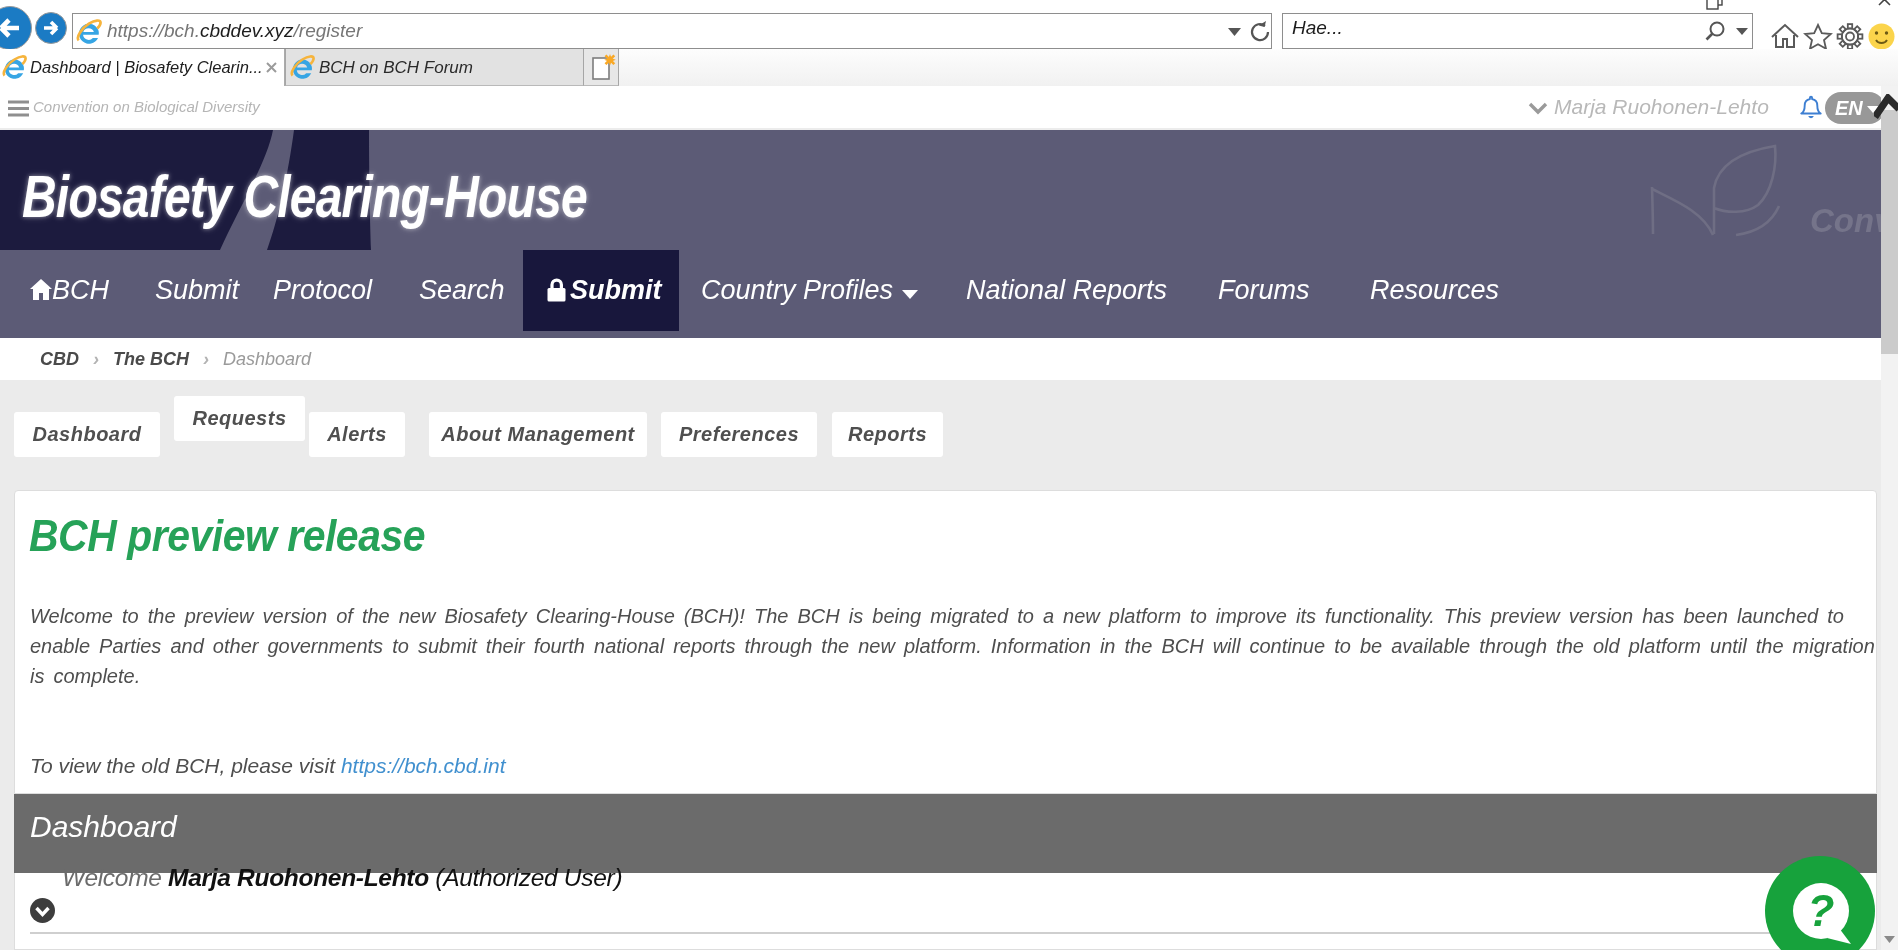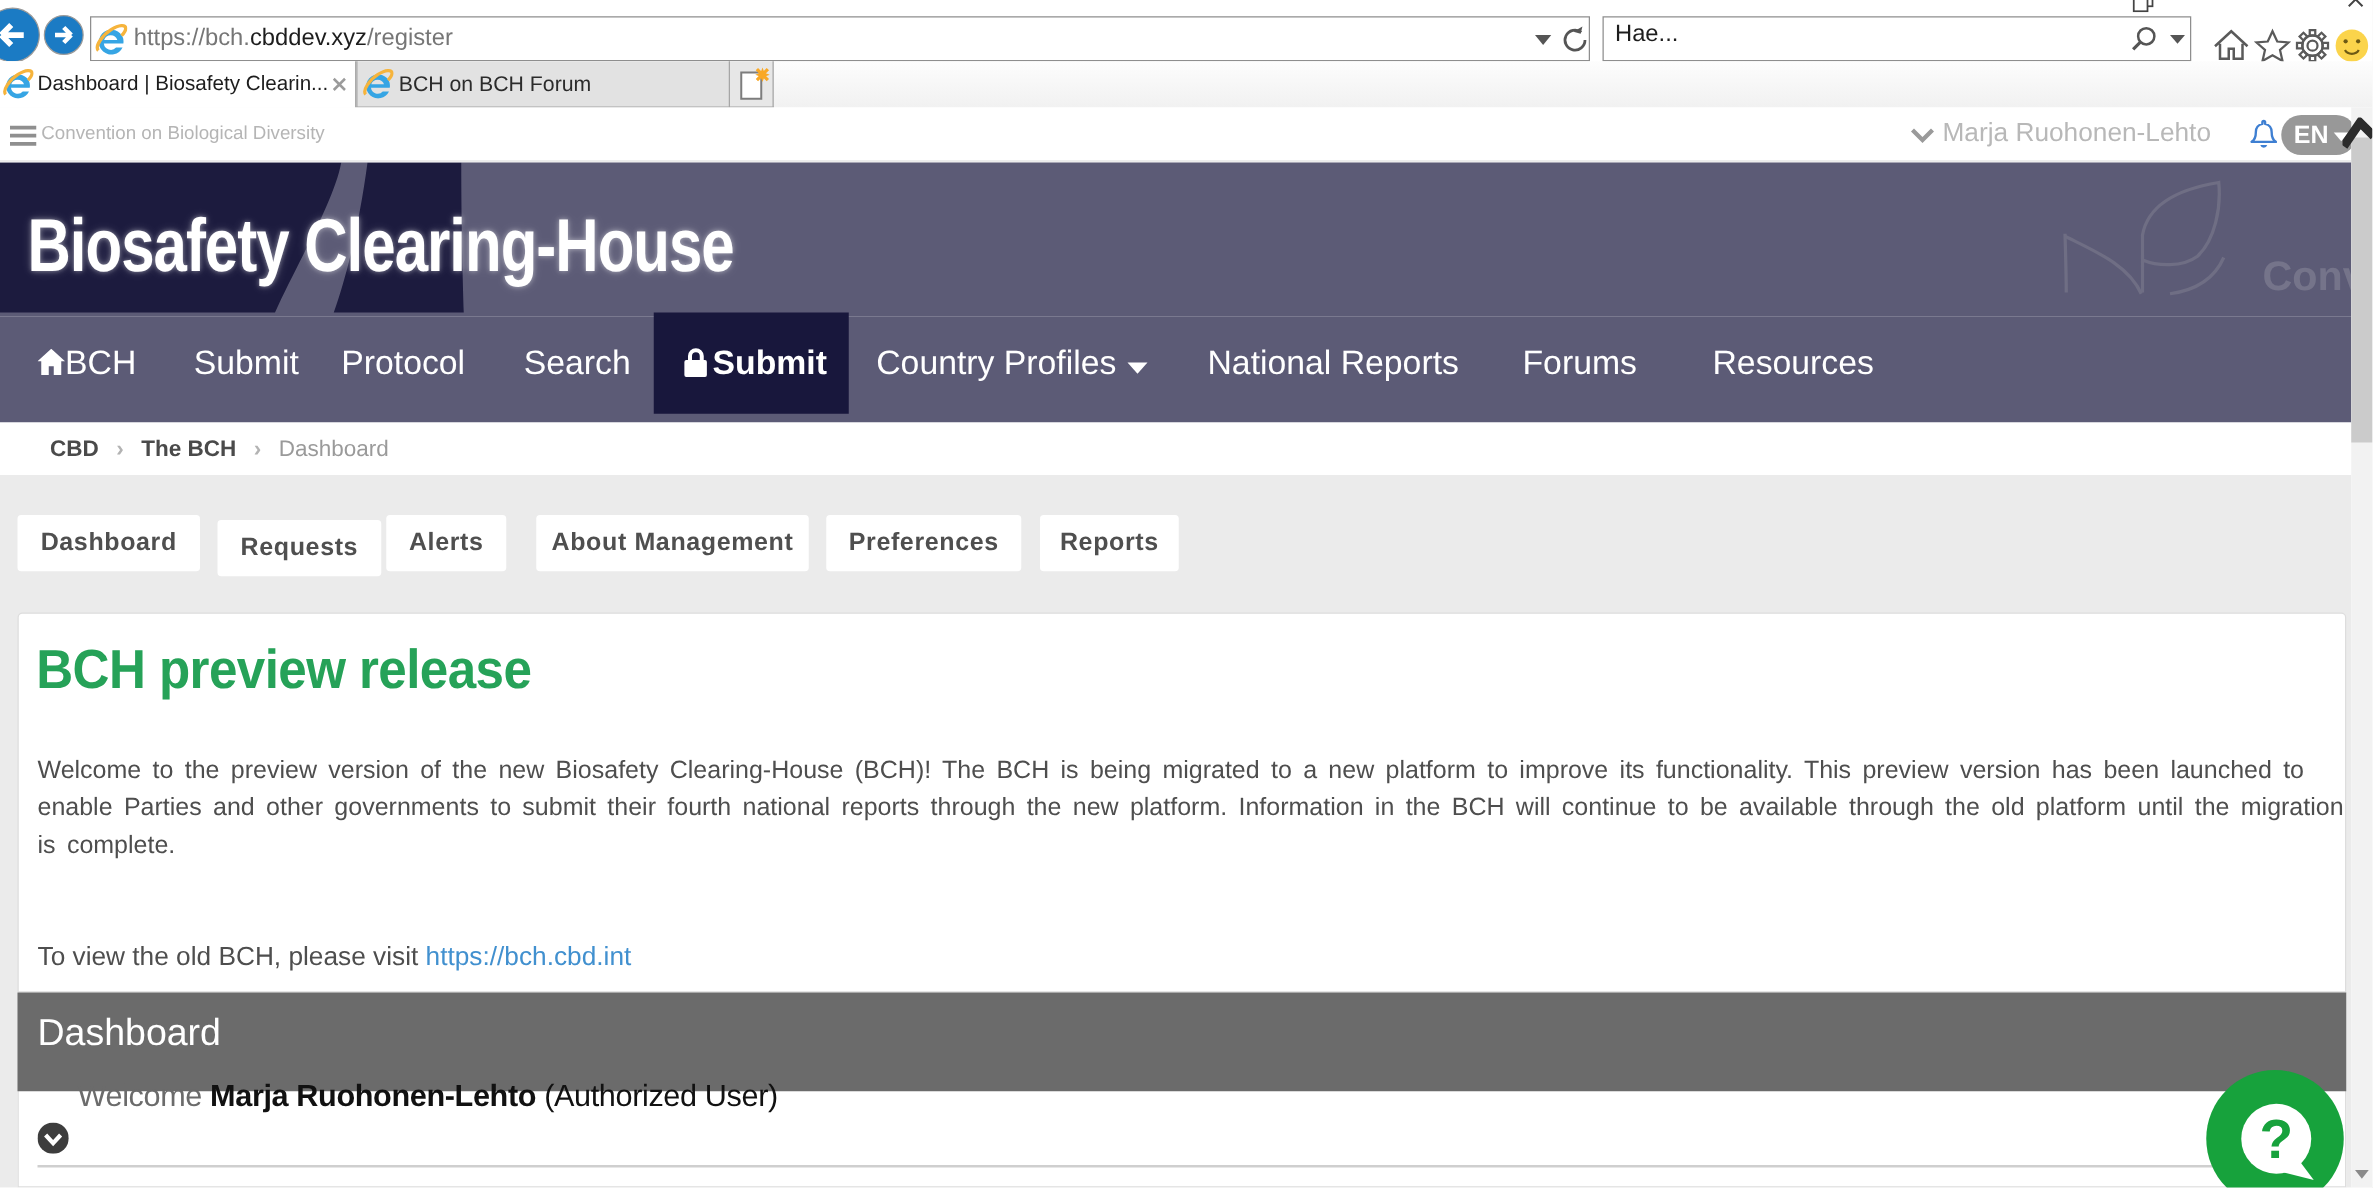--- a/index.html
+++ b/index.html
@@ -1,19 +1,19 @@
 <!DOCTYPE html>
 <html><head>
 <meta charset="utf-8">
 <style>
   * { margin:0; padding:0; box-sizing:border-box; }
   html,body { width:1898px; height:950px; overflow:hidden; background:#fff;
     font-family:"Liberation Sans", sans-serif; }
   .abs { position:absolute; }
-  #stage { position:relative; width:1898px; height:950px; overflow:hidden; }
+  #stage { position:relative; width:1898px; height:950px; overflow:hidden;font-style:italic; }
 </style>
 </head>
 <body>
 <div id="stage">
   <svg width="0" height="0" style="position:absolute">
     <defs>
       <g id="ielogo">
         <path d="M21.4,10.2 a9.6,9.6 0 1 0 -0.4,7.2 h-5.0 a5.4,5.4 0 0 1 -9.4,-3.0 h15 a9.6,9.6 0 0 0 -0.2,-4.2 z M6.8,11.6 a5.4,5.4 0 0 1 10.2,0 z" transform="translate(0.2,1.8)" fill="#36a5e4"></path>
         <path d="M2.6,21.5 C-0.4,18.4 5.8,9.6 12.4,5.5 C18.6,1.6 23.4,1.6 23.6,4.4 C23.7,6.0 22.2,8.3 20.4,10.1" fill="none" stroke="#f6b43c" stroke-width="2.6"></path>
       </g>
@@ -170,21 +170,21 @@
   </div>
 
   <div class="abs" style="left:0;top:338px;width:1881px;height:42px;background:#fff;"></div>
   <div class="abs" style="left:40px;top:338px;height:42px;line-height:42px;font-size:18px;color:#4a4a4a;">
     <b>CBD</b><span style="color:#b3b3b3;font-weight:bold;display:inline-block;width:34px;text-align:center;">›</span><b>The BCH</b><span style="color:#b3b3b3;font-weight:bold;display:inline-block;width:34px;text-align:center;">›</span><span style="color:#9a9a9a;">Dashboard</span>
   </div>
 
   <div class="abs" style="left:0;top:380px;width:1881px;height:570px;background:#ebebeb;"></div>
 
   <div class="abs pill" style="left:14px;top:412px;width:146px;">Dashboard</div>
-  <div class="abs pill" style="left:174px;top:416px;width:131px;">Requests</div>
+  <div class="abs pill" style="left:174px;top:396px;width:131px;">Requests</div>
   <div class="abs pill" style="left:309px;top:412px;width:96px;">Alerts</div>
   <div class="abs pill" style="left:429px;top:412px;width:218px;">About Management</div>
   <div class="abs pill" style="left:661px;top:412px;width:156px;">Preferences</div>
   <div class="abs pill" style="left:832px;top:412px;width:111px;">Reports</div>
   <style>
     .pill { height:45px; background:#fff; border-radius:3px; text-align:center;
       line-height:45px; font-size:20px; font-weight:bold; color:#4f4f4f; letter-spacing:0.5px; }
   </style>
 
   <div class="abs" style="left:14px;top:490px;width:1863px;height:304px;background:#fff;border:1px solid #ddd;border-radius:4px 4px 0 0;"></div>

